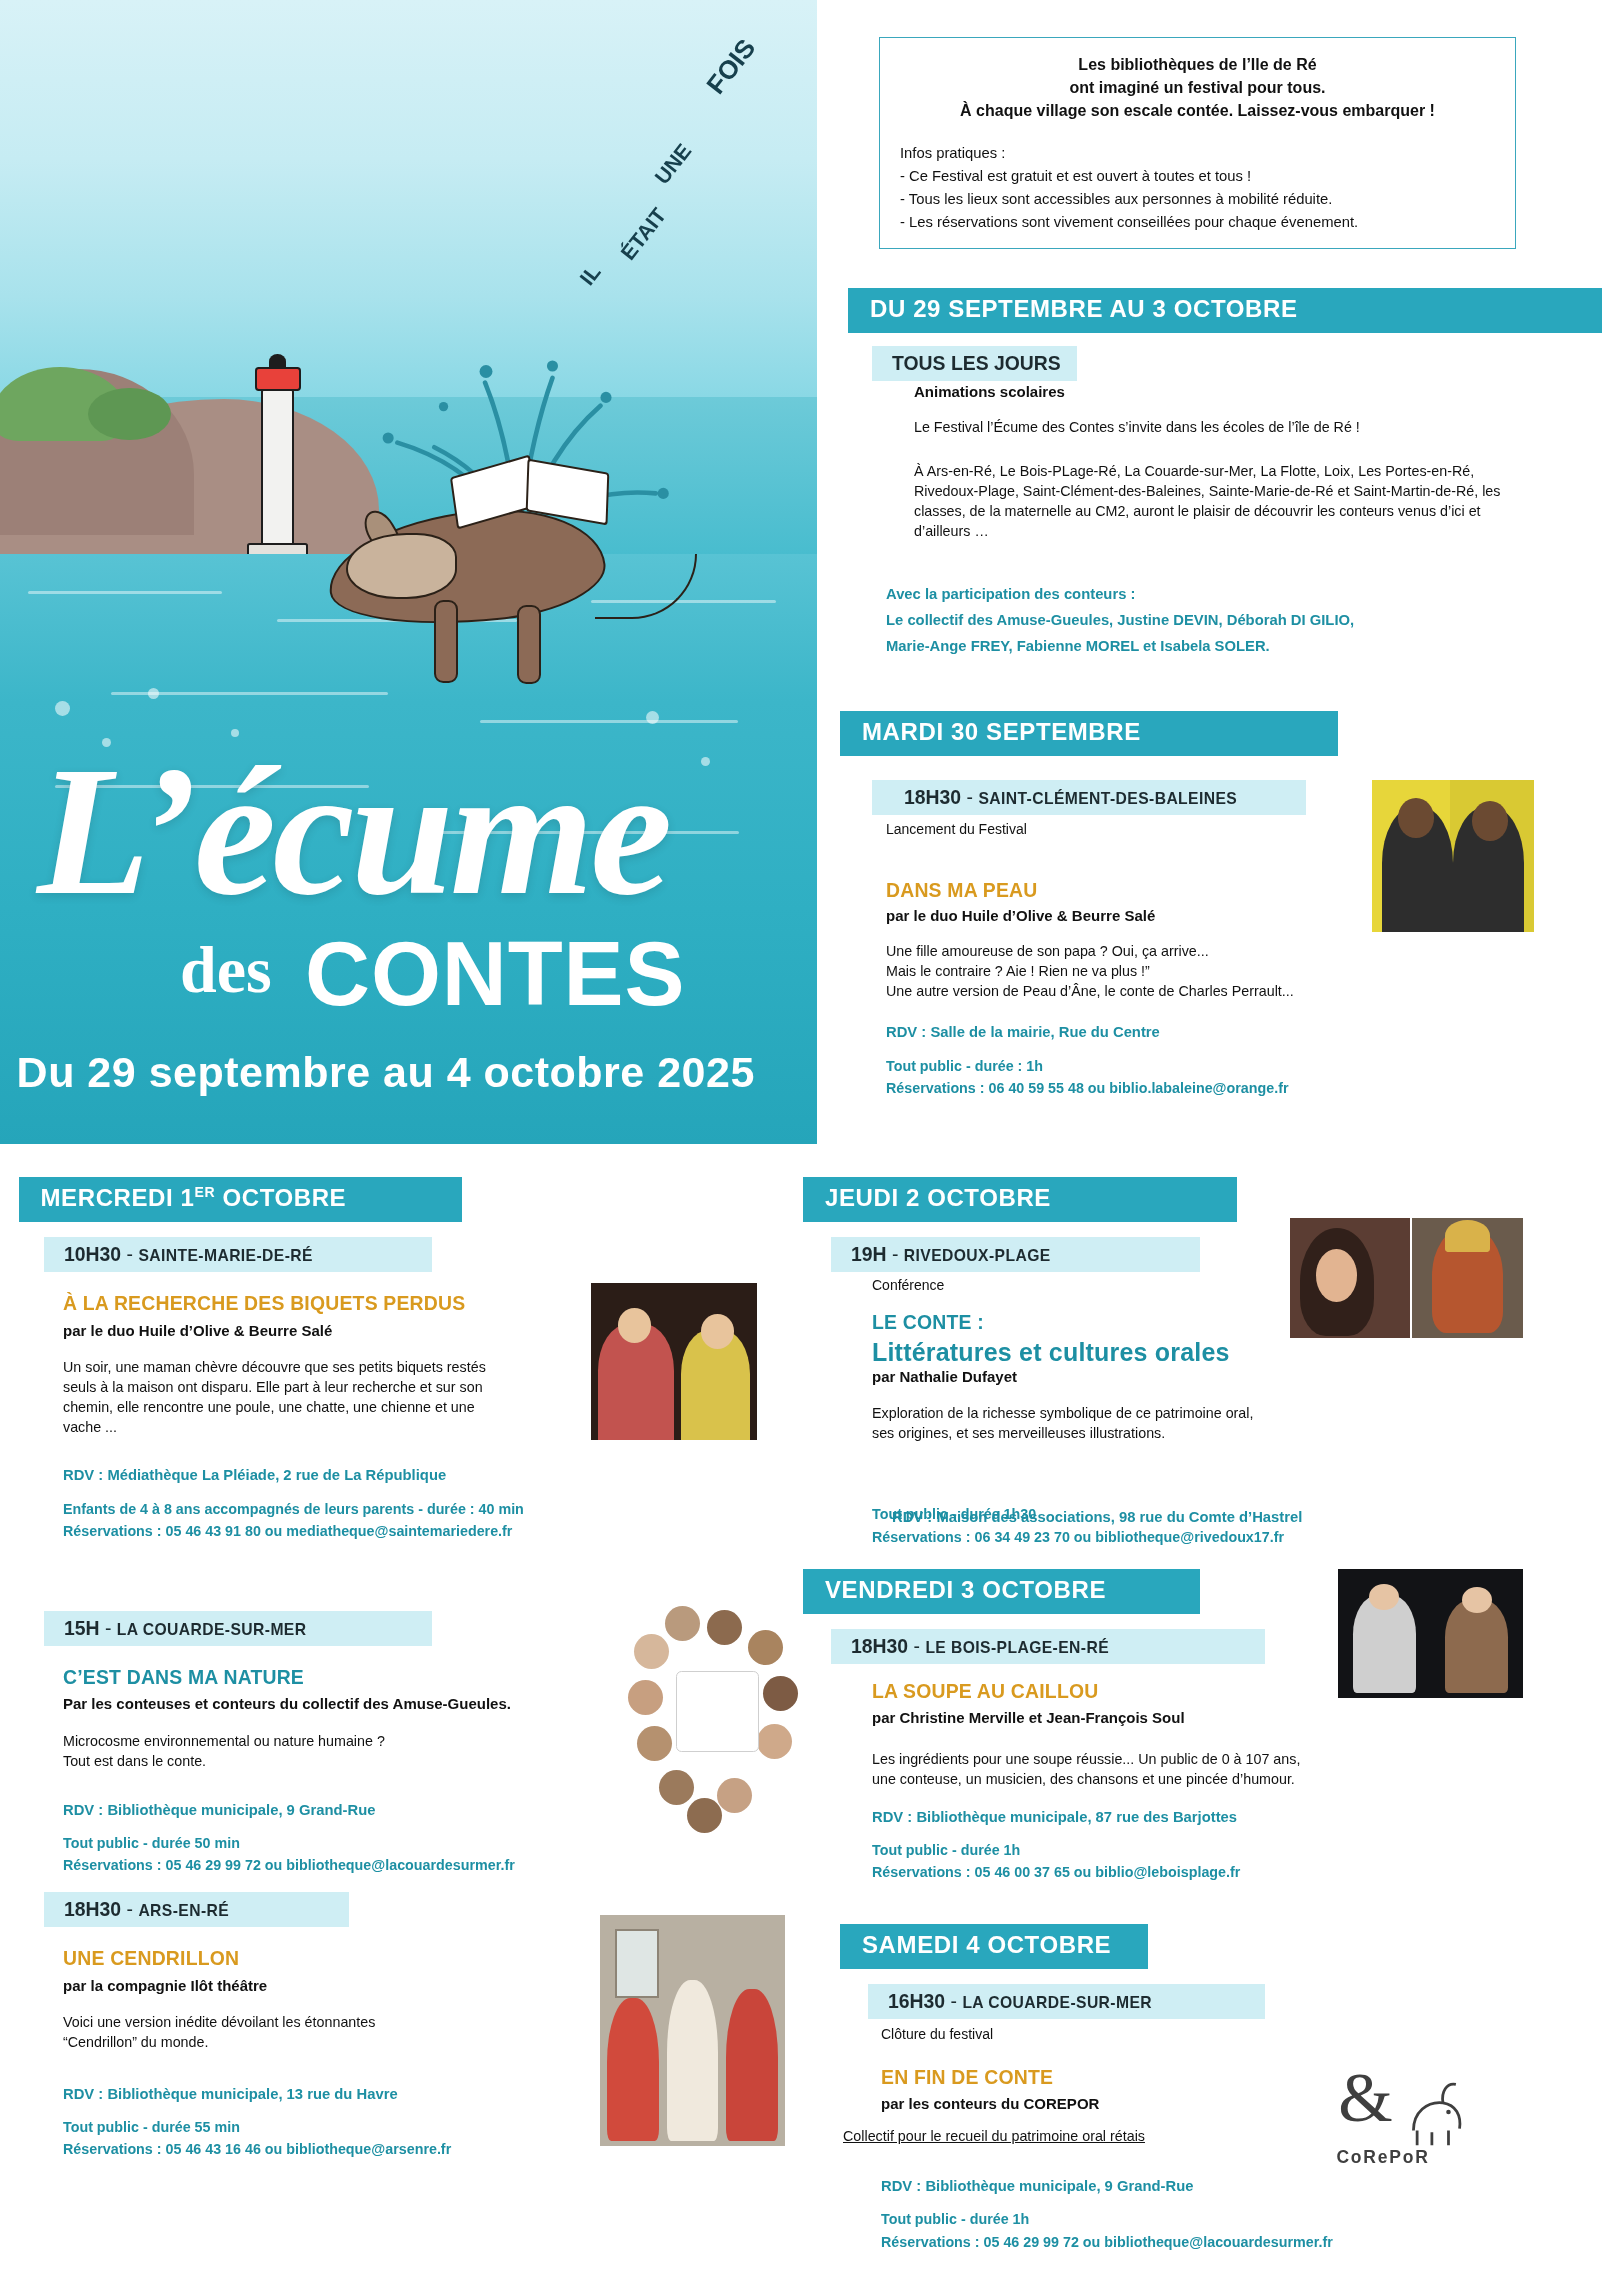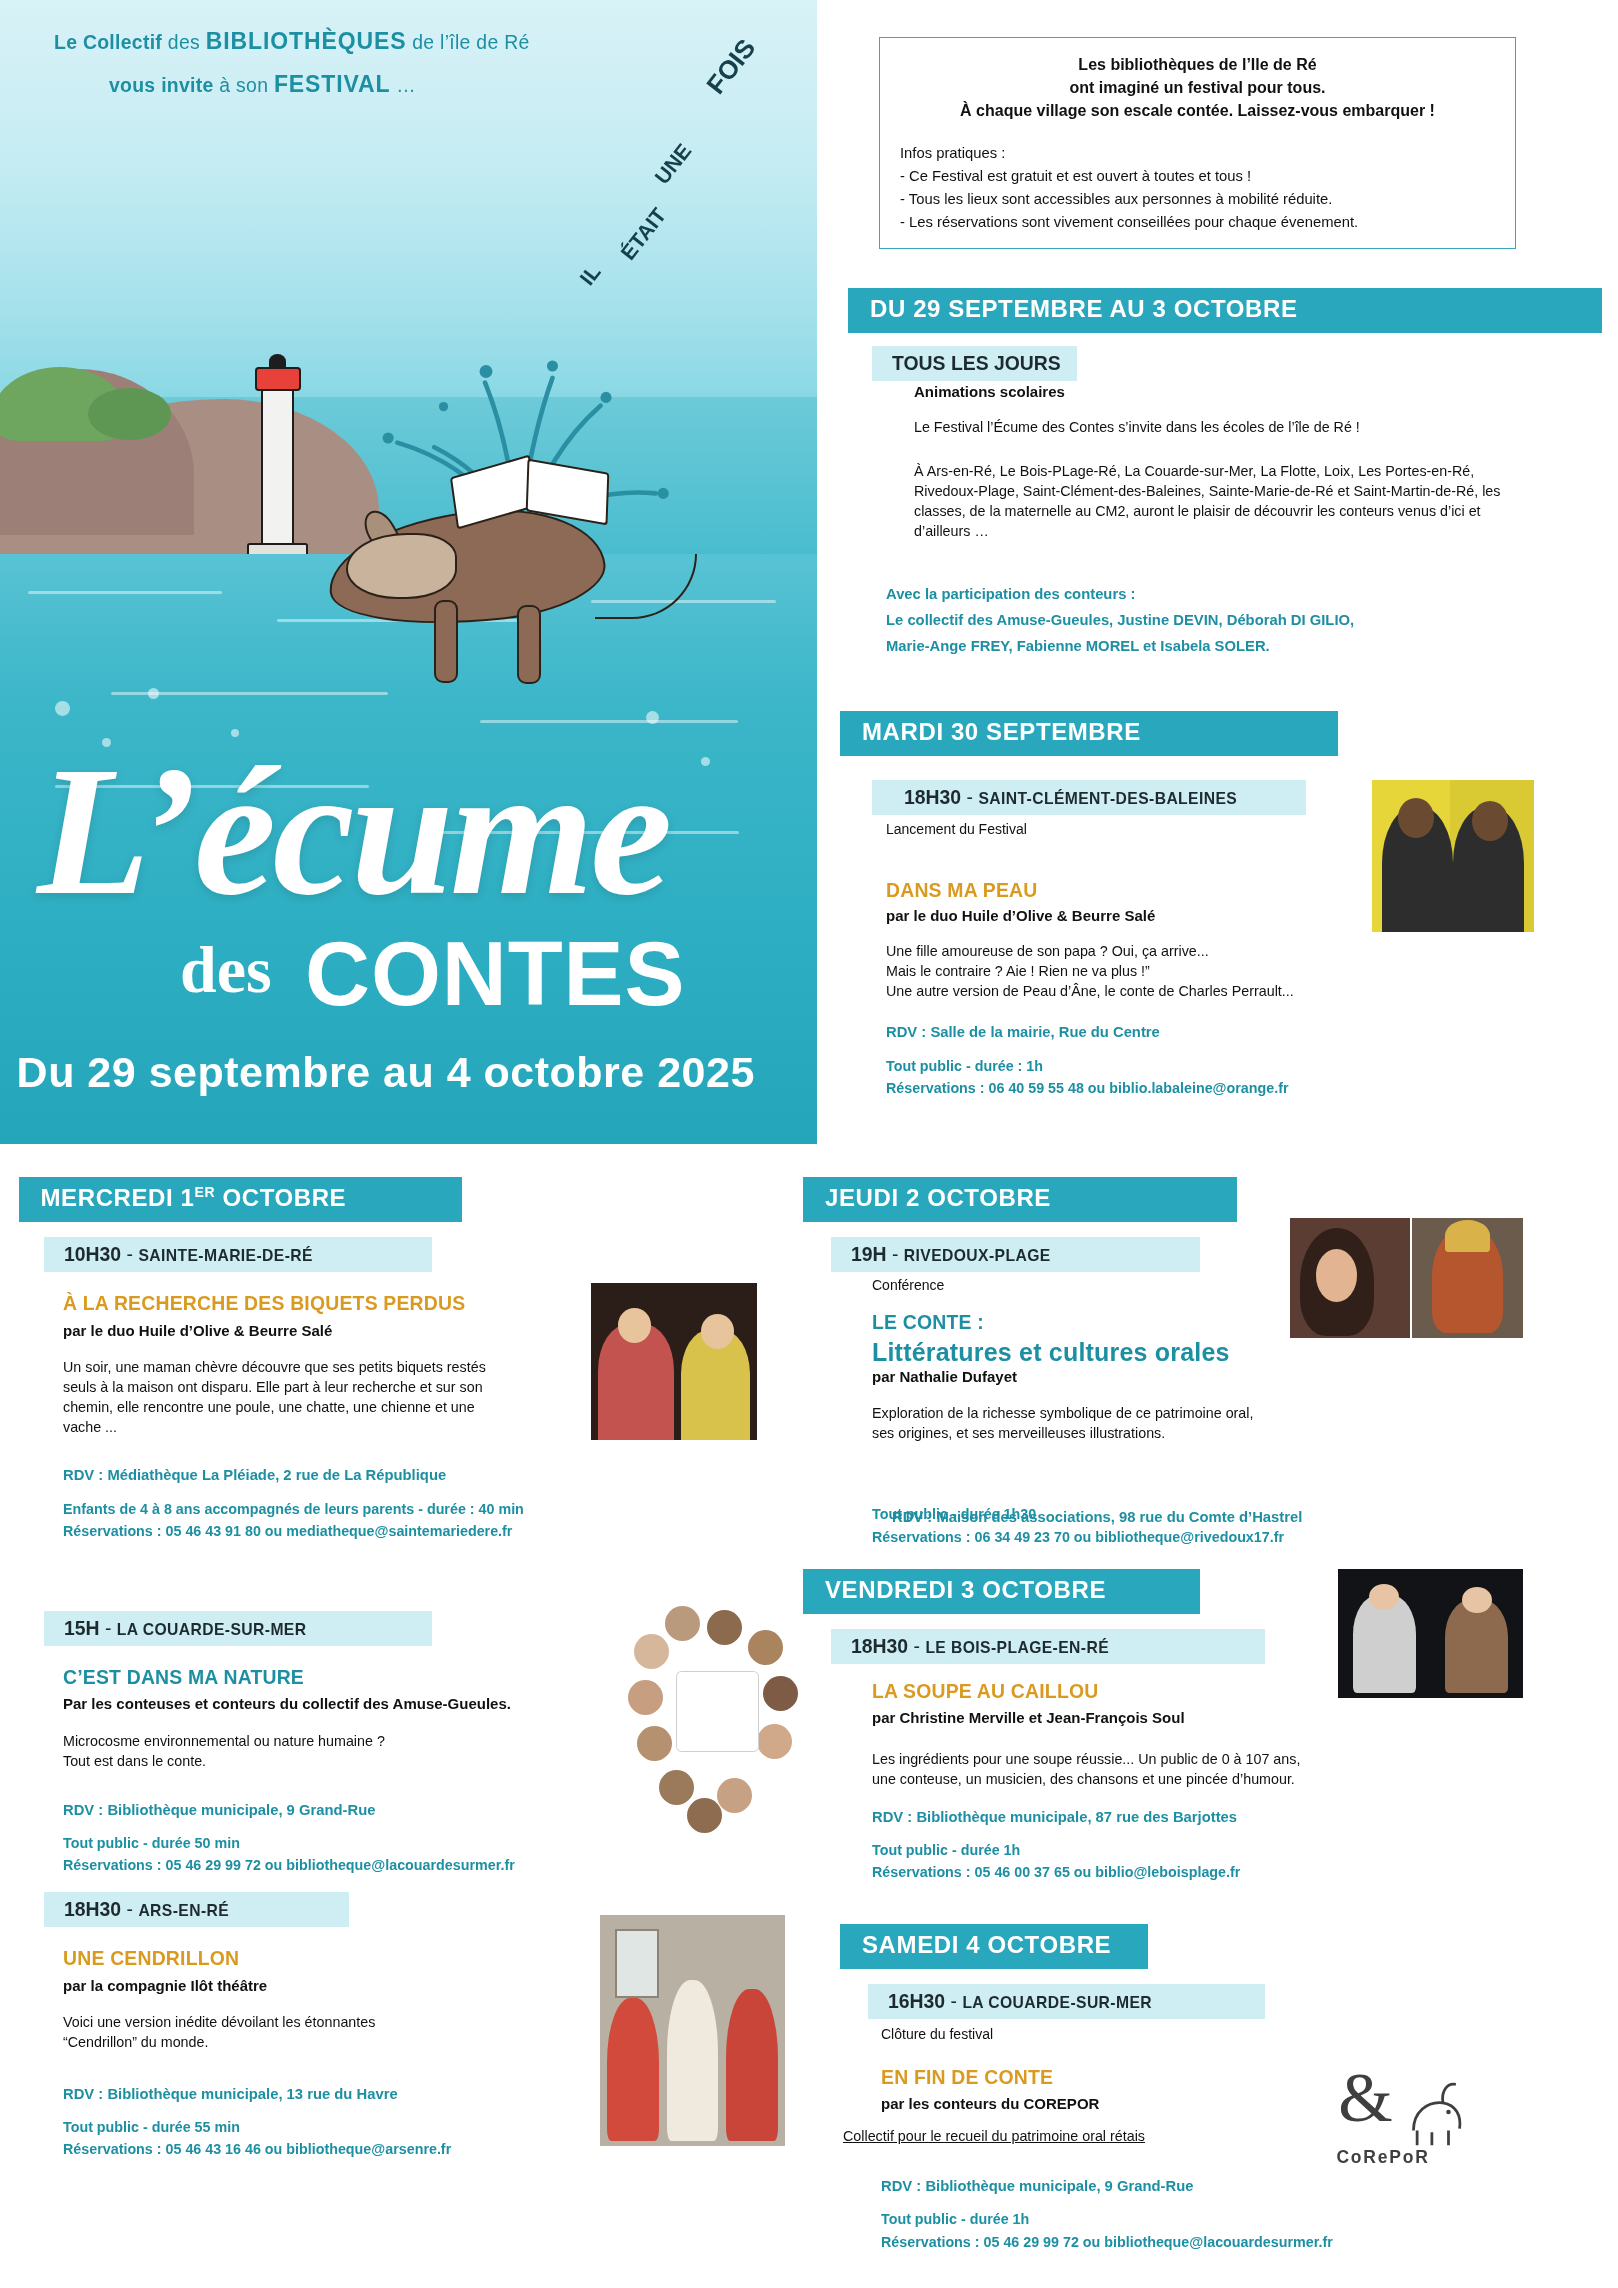--- a/index.html
+++ b/index.html
@@ -159,34 +159,20 @@
   .corepor { position:absolute; }
   .corepor .amp { font-family:"Liberation Serif", serif; font-size:70px; color:#3f3f3f; }
   .corepor .word { font-size:17.5px; letter-spacing:1.8px; color:#3f3f3f; font-weight:700;}
 </style>
 </head>
 <body>
 
 <div id="poster">
   <div id="sky"></div>
 
-  <div class="poster-head">
-    <div>
-      <span>Le Collectif</span>
-      <span class="lt">des</span>
-      <span class="big">BIBLIOTHÈQUES</span>
-      <span class="lt">de l’île de Ré</span>
-    </div>
-    <div class="l2">
-      <span>vous invite</span>
-      <span class="lt">à son</span>
-      <span class="big">FESTIVAL</span>
-      <span class="lt">…</span>
-    </div>
-  </div>
 
   <div class="diag" style="left:581px; top:263px; transform:rotate(-52deg); font-size:21px;">IL</div>
   <div class="diag" style="left:614px; top:222px; transform:rotate(-52deg); font-size:21px;">ÉTAIT</div>
   <div class="diag" style="left:651px; top:152px; transform:rotate(-52deg); font-size:21px;">UNE</div>
   <div class="diag" style="left:701px; top:51px; transform:rotate(-52deg); font-size:26px;">FOIS</div>
 
   <div class="cliff"></div>
   <div class="cliff2"></div>
   <div class="greens"></div>
   <div class="greens2"></div>

